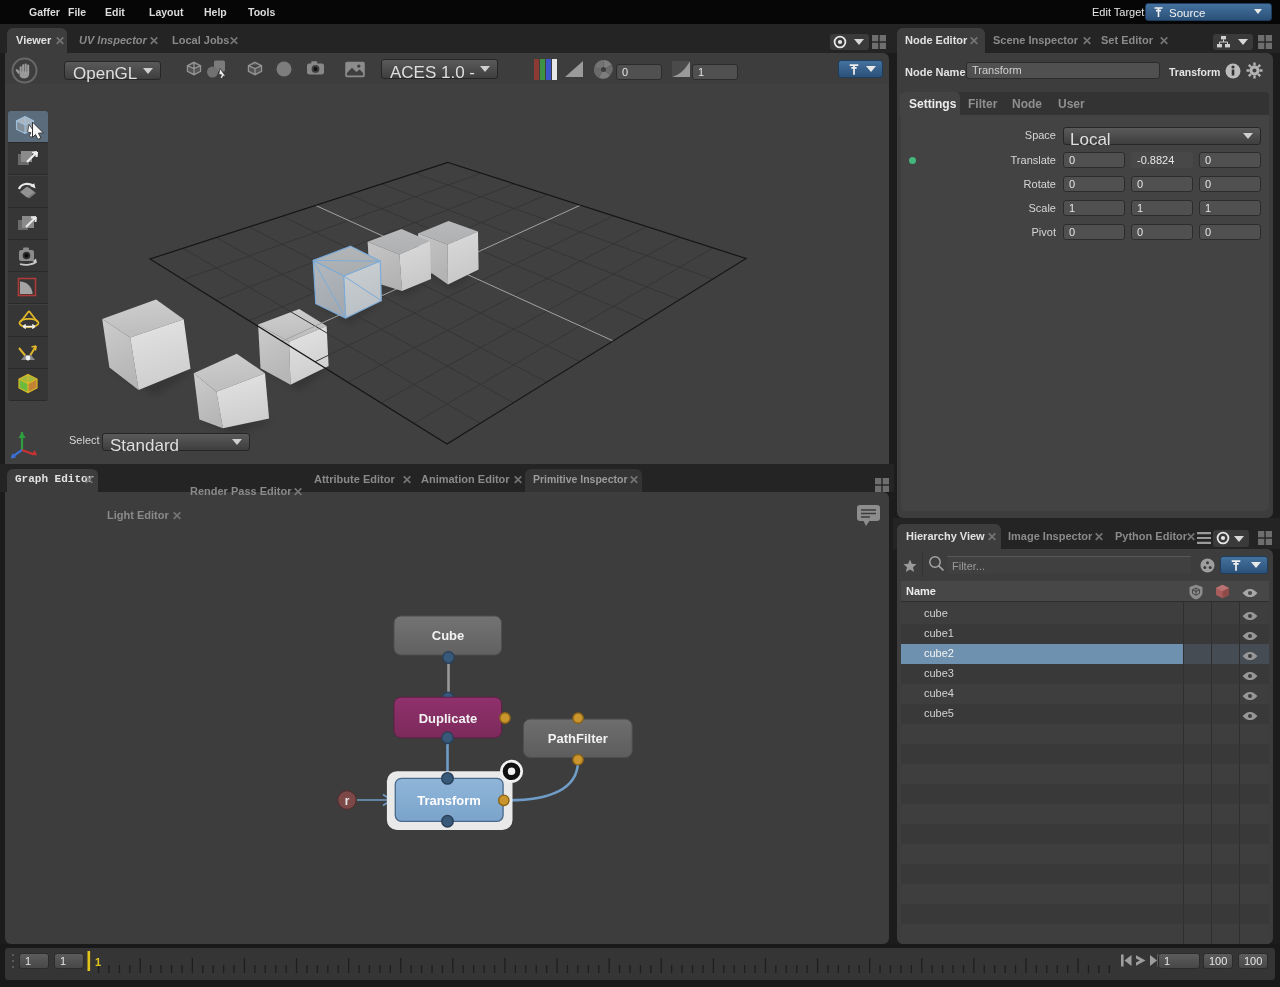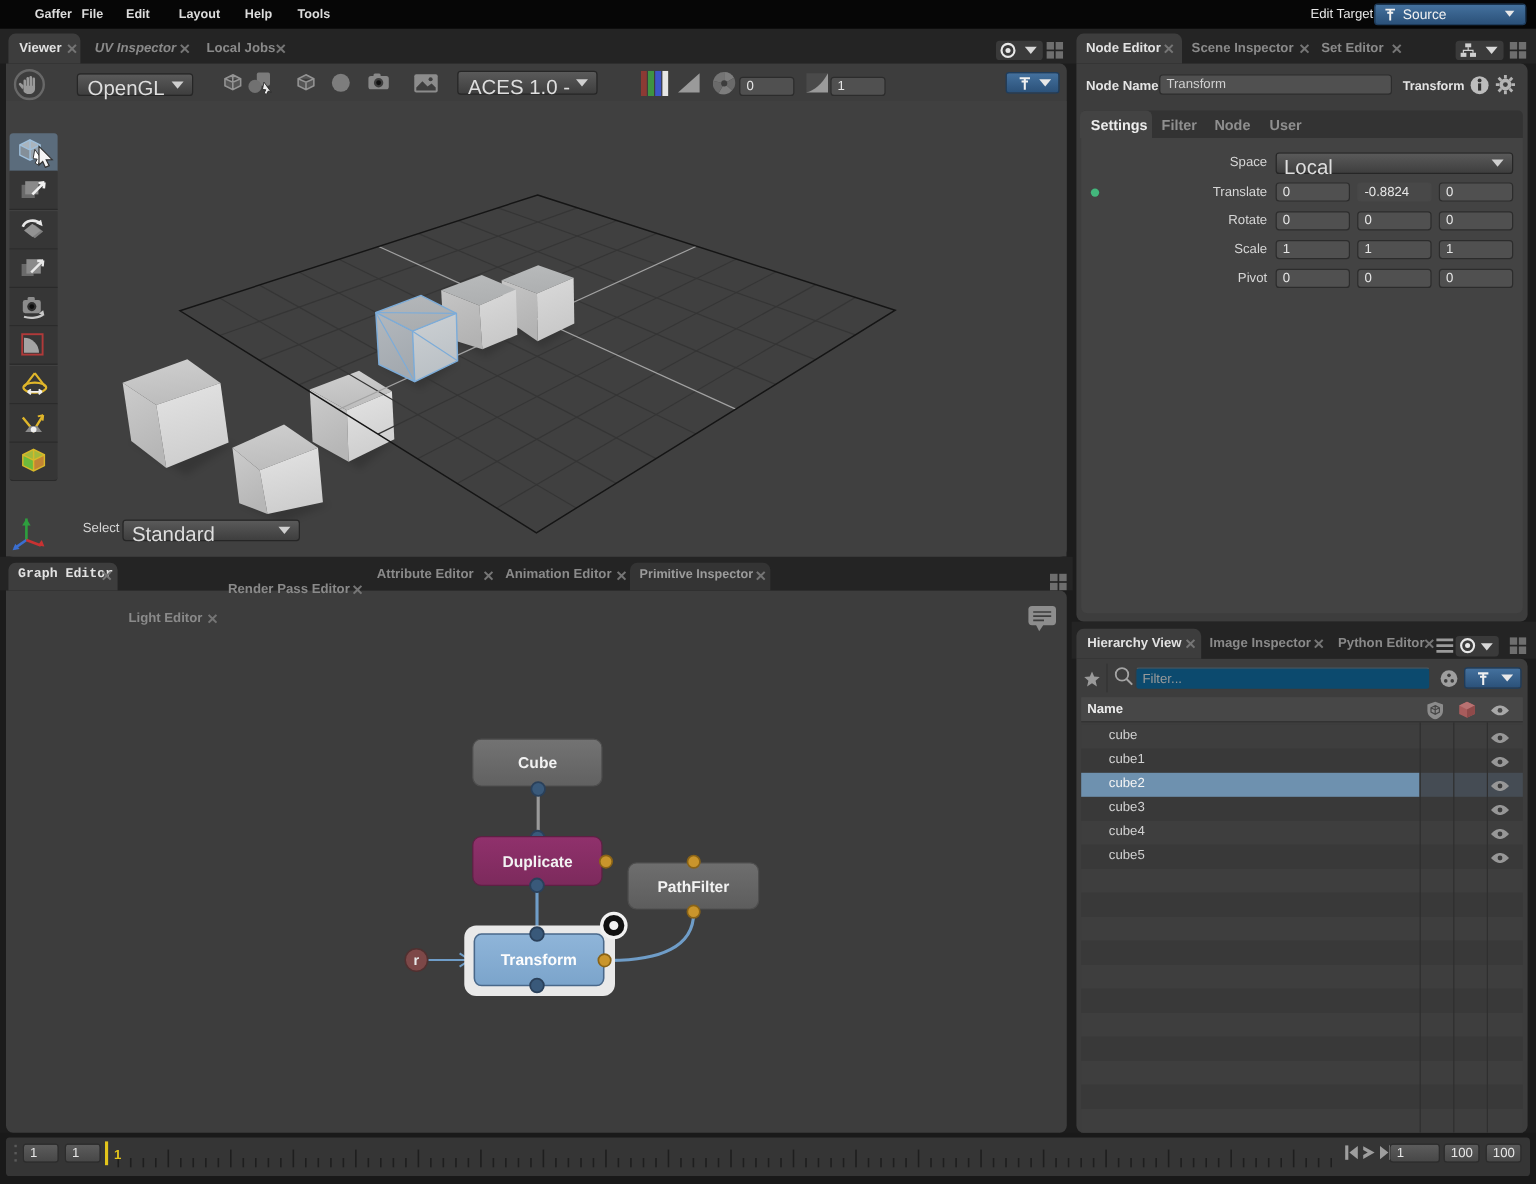--- a/index.html
+++ b/index.html
@@ -551,21 +551,21 @@
 </div>
 <div id="hier-content" class="abs" style="left:897px;top:549px;width:376px;height:395px;overflow:hidden;">
   <svg class="abs" style="left:6px;top:10px;" width="14" height="14" viewBox="0 0 14 14">
       <path d="M7 0.5 L8.8 4.8 L13.5 5.2 L10 8.2 L11.1 13 L7 10.4 L2.9 13 L4 8.2 L0.5 5.2 L5.2 4.8 Z" fill="#9a9a9a"></path>
     </svg>
   <div class="abs" style="left:25px;top:4px;width:1px;height:24px;background:#333;"></div>
   <svg class="abs" style="left:31px;top:6px;" width="17" height="17" viewBox="0 0 17 17">
       <circle cx="7" cy="7" r="5.2" fill="none" stroke="#a4a4a4" stroke-width="1.5"></circle>
       <path d="M10.8 10.8 L15.5 15.5" stroke="#a4a4a4" stroke-width="1.7"></path>
     </svg>
-  <div class="abs" style="left:49px;top:7px;width:246px;height:19px;background:#0c4a6e;border:1px solid #3c3c3c;border-top-color:#585858;border-radius:3px;">
+  <div class="abs" style="left:49px;top:7px;width:246px;height:19px;background:#404040;border:1px solid #3c3c3c;border-top-color:#585858;border-radius:3px;">
     <span class="abs" style="left:5px;top:3px;font-size:11px;color:#9a9a9a;">Filter...</span>
   </div>
   <svg class="abs" style="left:303px;top:9px;" width="15" height="15" viewBox="0 0 15 15">
       <circle cx="7.5" cy="7.5" r="7" fill="#9e9e9e"></circle>
       <circle cx="7.5" cy="4.8" r="1.5" fill="#3d3d3d"></circle>
       <circle cx="4.8" cy="9.4" r="1.5" fill="#3d3d3d"></circle>
       <circle cx="10.2" cy="9.4" r="1.5" fill="#3d3d3d"></circle>
     </svg>
   <div class="bluebtn" style="left:323px;top:7px;width:48px;height:18px;">
     <svg class="abs" style="left:8px;top:2px;" width="14" height="14" viewBox="0 0 13 13">

